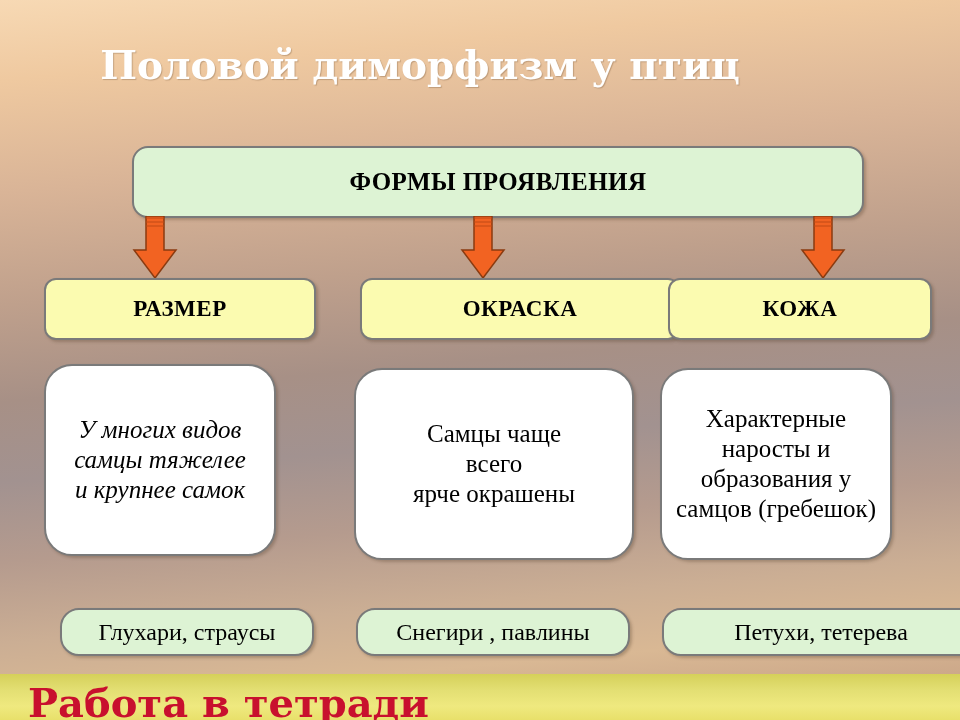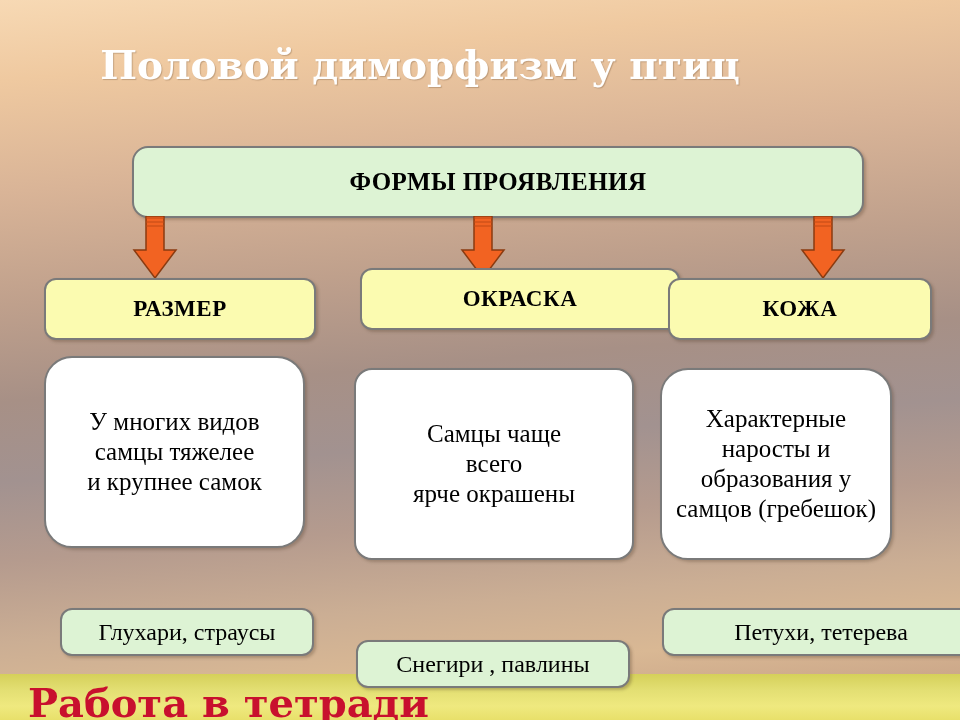--- a/index.html
+++ b/index.html
@@ -89,45 +89,45 @@
   .box-cat {
     height: 62px;
     background: #fbfbb0;
     border-radius: 12px;
     font-weight: bold;
     font-size: 23px;
     letter-spacing: 0.5px;
     color: #000;
   }
   .cat-0 { left: 44px;  top: 278px; width: 272px; }
-  .cat-1 { left: 360px; top: 268px; width: 320px; }
+  .cat-1 { left: 360px; top: 278px; width: 320px; }
   .cat-2 { left: 668px; top: 278px; width: 264px; }
 
   .box-desc {
     background: #ffffff;
     border-radius: 28px;
     font-size: 25px;
     line-height: 30px;
     color: #000;
     padding: 4px 6px;
   }
-  .desc-0 { left: 44px;  top: 356px; width: 261px; height: 192px; }
-  .desc-1 { left: 354px; top: 368px; width: 280px; height: 192px; border-radius: 18px; }
+  .desc-0 { left: 44px;  top: 364px; width: 232px; height: 192px; font-style: italic; }
+  .desc-1 { left: 354px; top: 368px; width: 280px; height: 192px; }
   .desc-2 { left: 660px; top: 368px; width: 232px; height: 192px; }
 
   .box-ex {
     height: 48px;
     background: #ddf3d4;
-    border-radius: 12px;
+    border-radius: 19px;
     font-size: 24px;
     color: #000;
     white-space: nowrap;
   }
   .ex-0 { left: 60px;  top: 608px; width: 254px; }
-  .ex-1 { left: 356px; top: 608px; width: 274px; margin-top: 32px; }
+  .ex-1 { left: 356px; top: 608px; width: 274px; }
   .ex-2 { left: 662px; top: 608px; width: 318px; }
 
   .arrow {
     position: absolute;
     width: 46px;
     height: 64px;
   }
   .arrow svg { display: block; }
   .arrow-0 { left: 132px; top: 216px; }
   .arrow-1 { left: 460px; top: 216px; }

